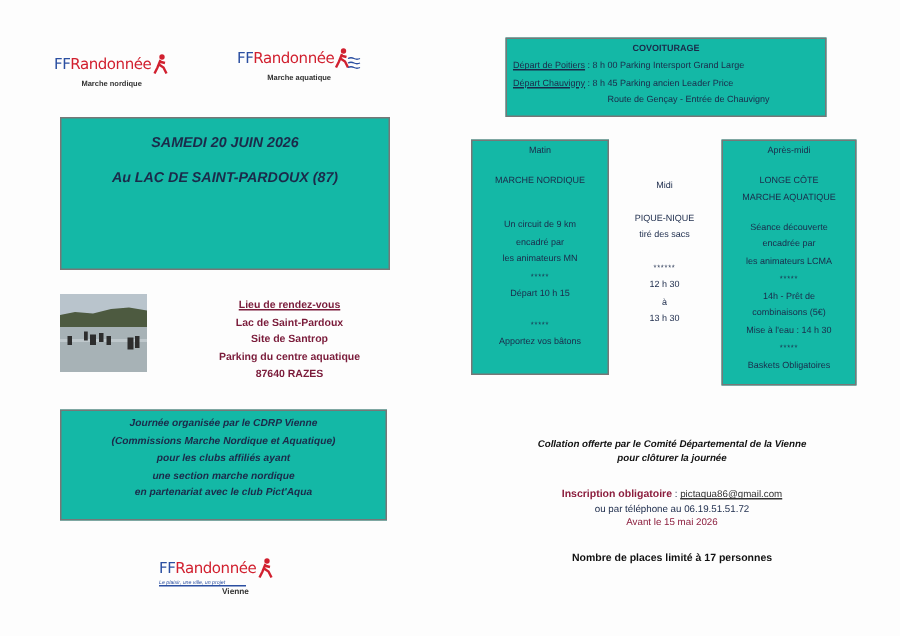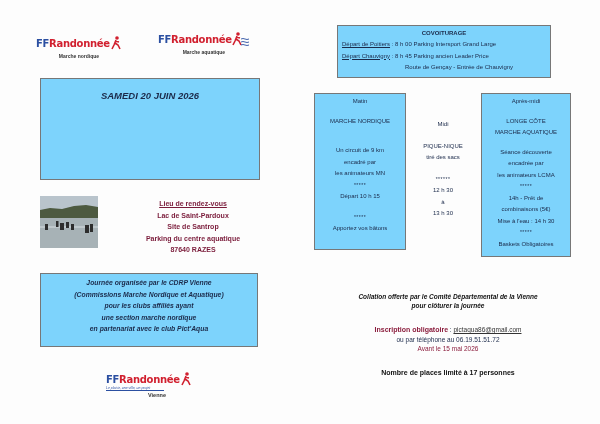--- a/index.html
+++ b/index.html
@@ -3,25 +3,25 @@
 <meta charset="utf-8">
 <style>
   html, body { margin: 0; padding: 0; }
   body {
     width: 600px; height: 424px; background: #fdfdfd; position: relative; overflow: hidden;
     font-family: "Liberation Sans", sans-serif; color: #111;
   }
   .abs { position: absolute; }
   .logo { display: flex; flex-direction: column; align-items: center; }
   .logo-row { display: flex; align-items: center; }
-  .ff { font-family: "DejaVu Sans", sans-serif; font-weight: bold; font-size: 10px; letter-spacing: -0.3px; }
+  .ff { font-family: "DejaVu Sans", sans-serif; font-weight: normal; font-size: 10px; letter-spacing: -0.3px; }
   .ff .ff1 { color: #2b4fa1; }
   .ff .ff2 { color: #d1202f; }
   .logo-sub { font-size: 5px; font-weight: bold; color: #333; margin-top: 3px; }
-  .box { position: absolute; border: 1px solid #777; background: #7dd3fc; }
+  .box { position: absolute; border: 1px solid #777; background: #14b8a6; }
   .title-box { left: 40px; top: 78px; width: 218px; height: 100px; text-align: center; }
   .title-box p { margin: 0; font-style: italic; font-weight: bold; color: #1b2a4a; font-size: 9.5px; }
   .photo { left: 40px; top: 196px; width: 58px; height: 52px; overflow: hidden; }
   .rdv { left: 138px; top: 198px; width: 110px; text-align: center; color: #7a1b3a; font-weight: bold; font-size: 7px; line-height: 11.5px; }
   .rdv .u { text-decoration: underline; }
   .org-box { left: 40px; top: 273px; width: 218px; height: 74px; text-align: center; font-style: italic; font-weight: bold; color: #1b2a4a; font-size: 6.8px; line-height: 11.5px; padding-top: 3px; box-sizing: border-box; }
   .covoit { left: 337px; top: 25px; width: 214px; height: 53px; font-size: 6px; line-height: 11.3px; padding: 2px 4px; box-sizing: border-box; color: #1b2a4a; }
   .covoit .hdr { text-align: center; font-weight: bold; }
   .covoit .u { text-decoration: underline; }
   .col { font-size: 6px; line-height: 11.5px; text-align: center; color: #1b2a4a; }
@@ -56,20 +56,21 @@
         <circle cx="6" cy="2" r="1.8" fill="#d1202f"></circle>
         <path d="M5 4 L3 9 L1 13 M4 7 L7 9 L9 13 M4 5 L8 6" stroke="#d1202f" stroke-width="1.6" fill="none"></path>
         <path d="M9 7 q2 -1 4 0 t4 0 M9 10 q2 -1 4 0 t4 0 M9 13 q2 -1 4 0 t4 0" stroke="#2b4fa1" stroke-width="0.9" fill="none"></path>
       </svg>
   </div>
   <div class="logo-sub">Marche aquatique</div>
 </div>
 
 <div class="box title-box">
   <p style="margin-top:11px;">SAMEDI 20 JUIN 2026</p>
+  <p style="margin-top:12px;">Au LAC DE SAINT-PARDOUX (87)</p>
 </div>
 
 <div class="abs photo">
   <svg width="58" height="52" viewBox="0 0 58 52">
     <rect x="0" y="0" width="58" height="20" fill="#b9c4cc"></rect>
     <path d="M0 14 L10 12 L22 13 L34 10 L46 9 L58 11 L58 22 L0 22 Z" fill="#4d5a40"></path>
     <rect x="0" y="22" width="58" height="30" fill="#a7b2b6"></rect>
     <rect x="0" y="30" width="58" height="2" fill="#bfc8cc"></rect>
     <g fill="#2d2d2d">
       <rect x="5" y="28" width="3" height="6"></rect>

